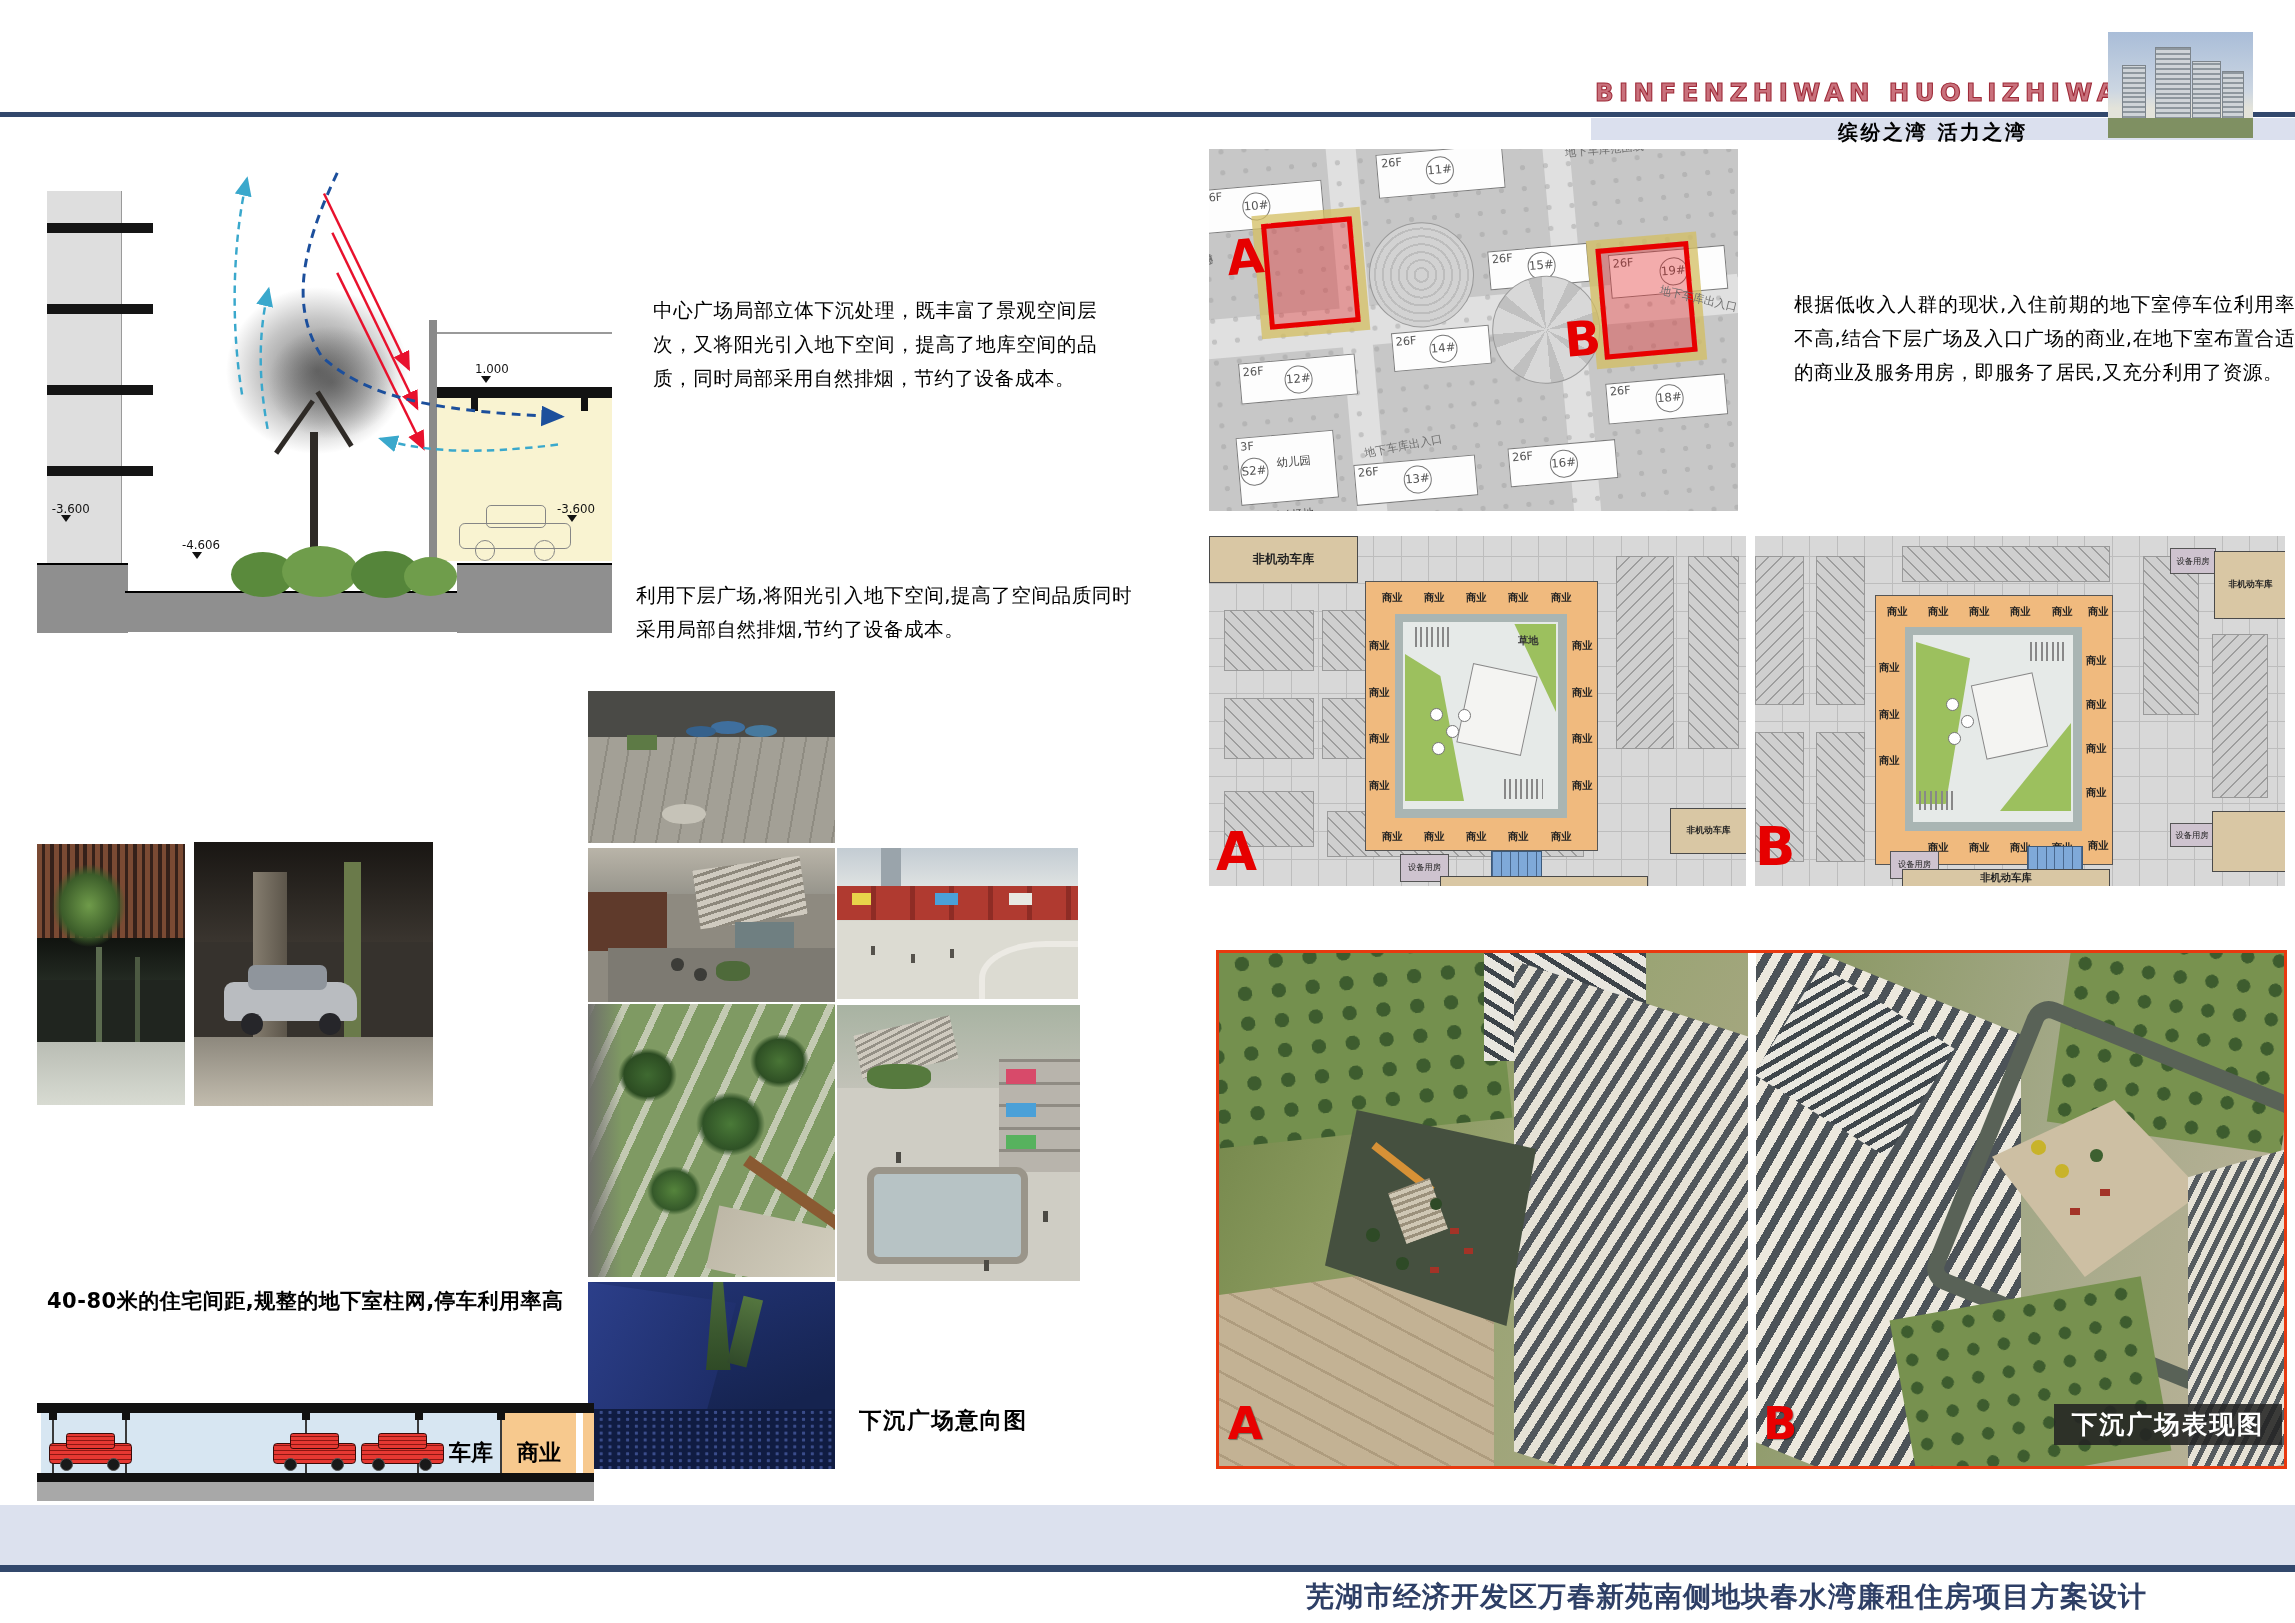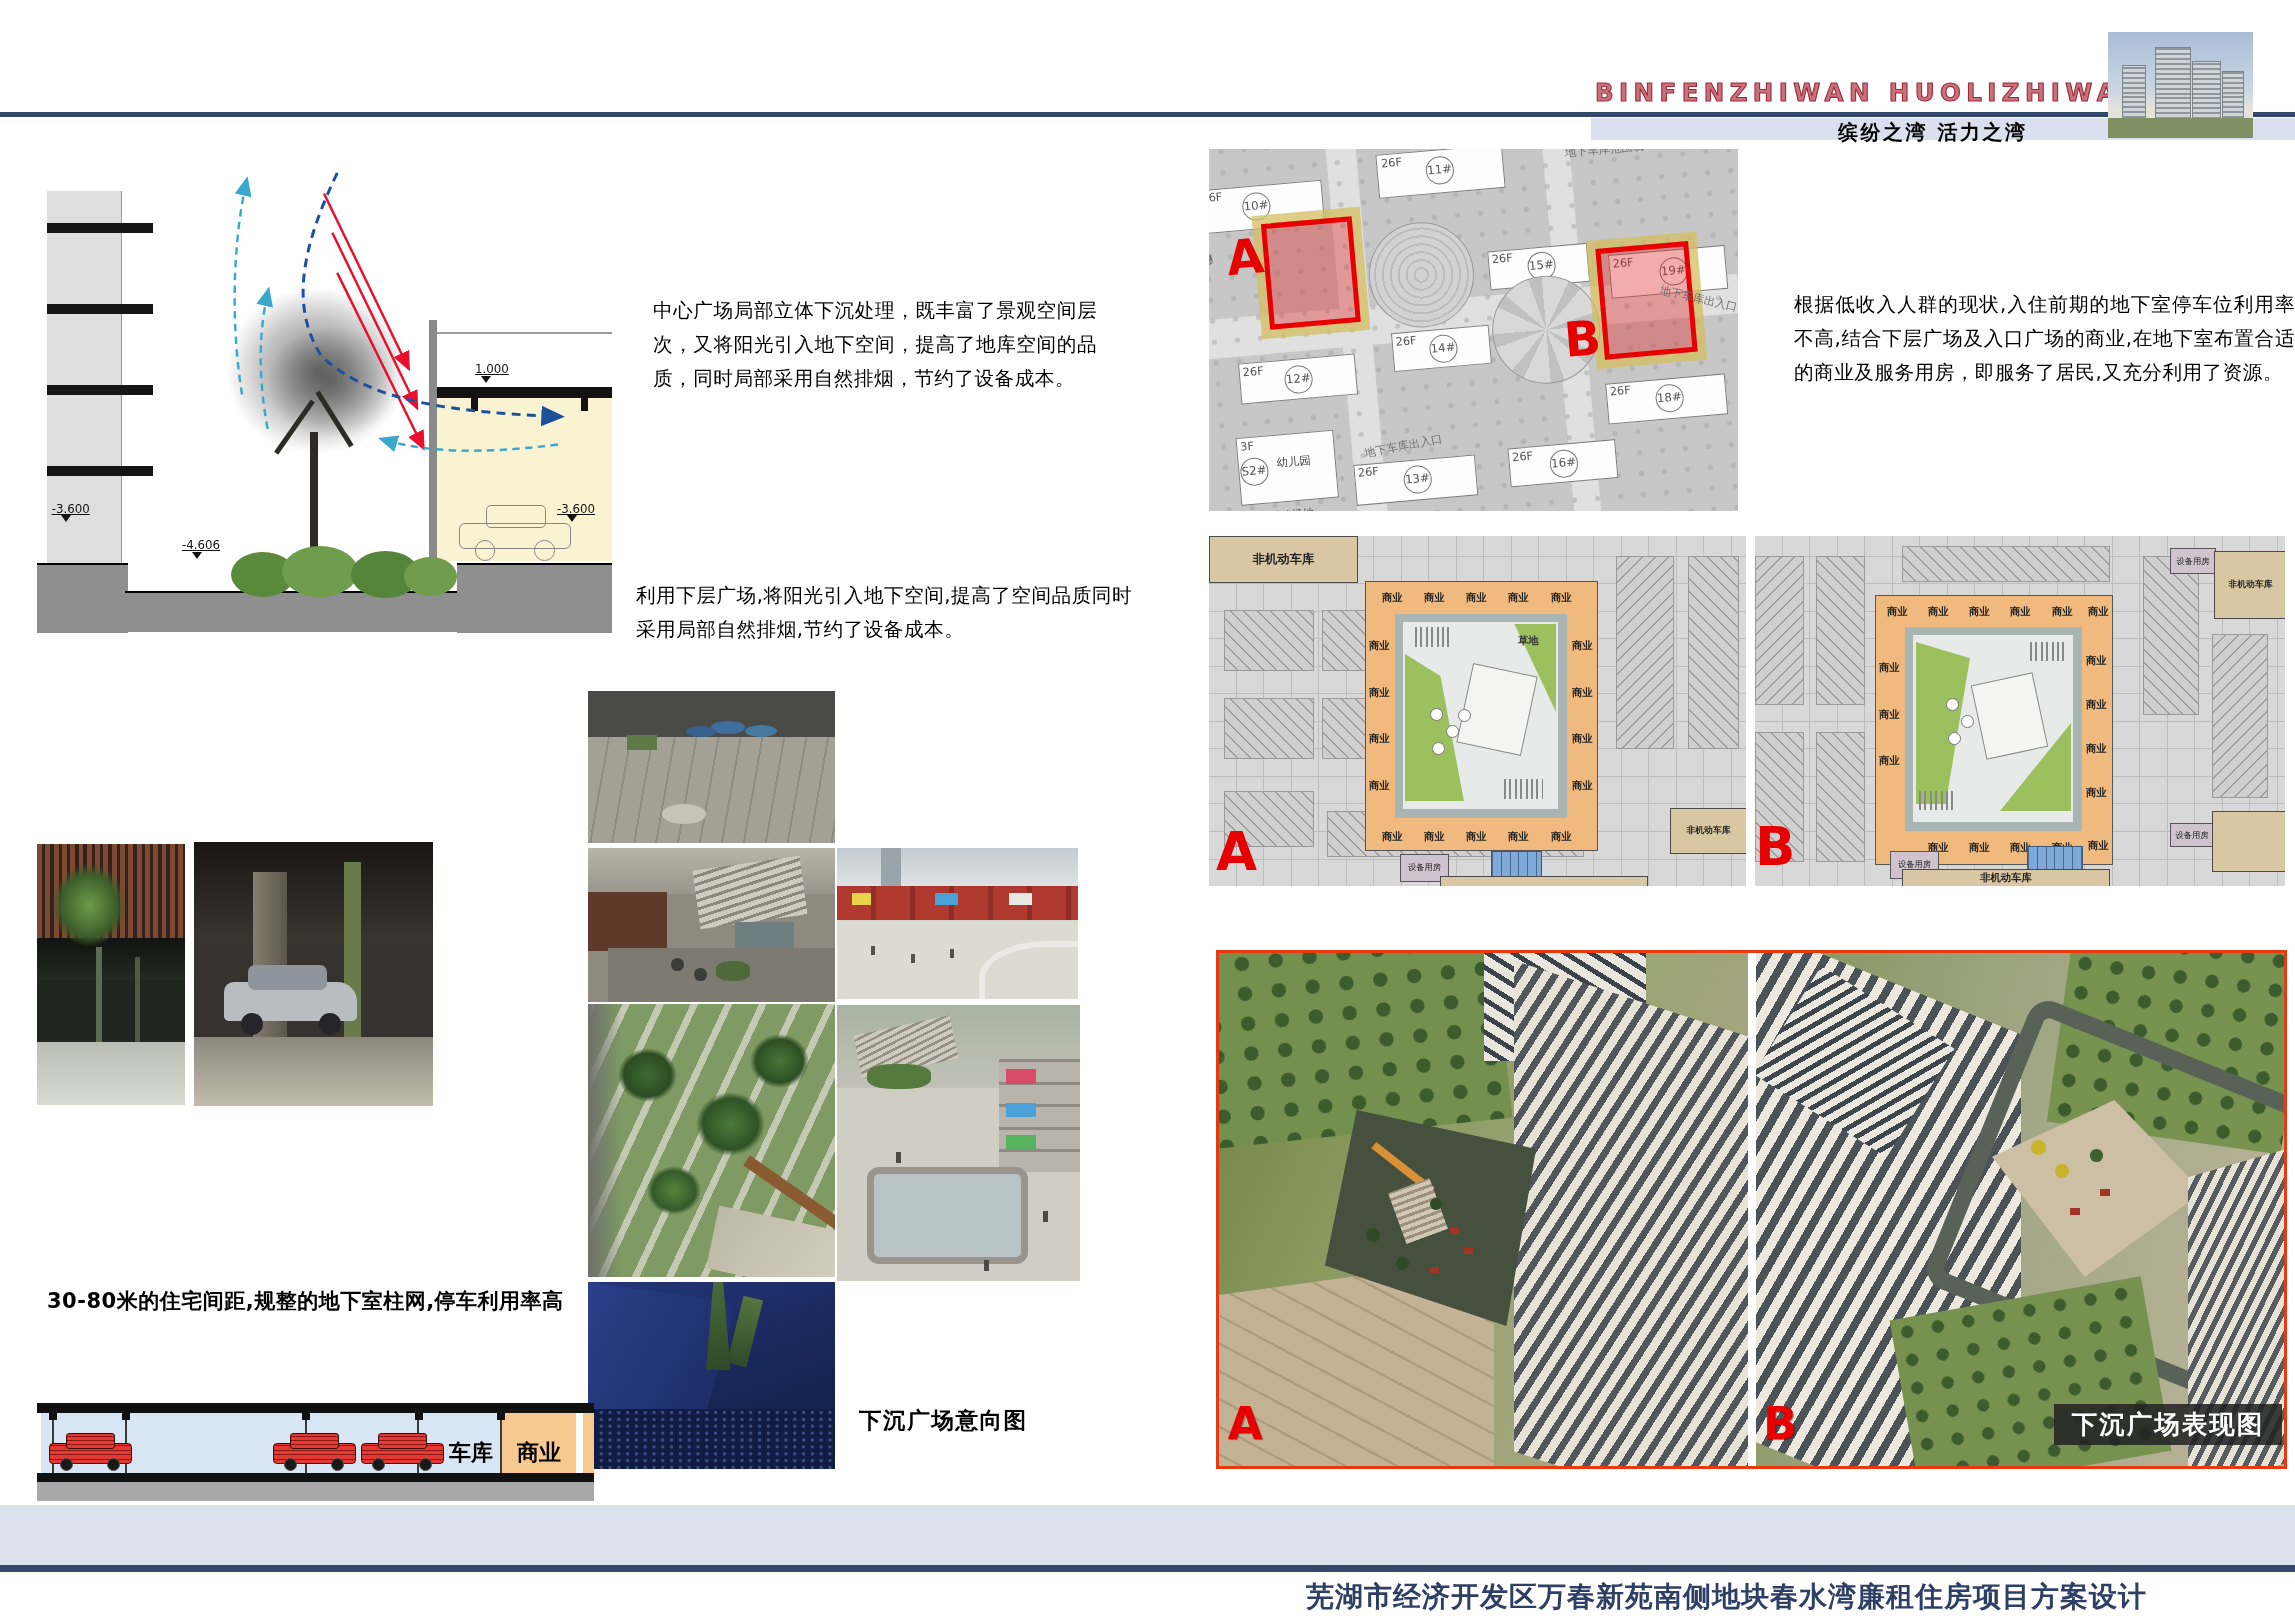--- a/index.html
+++ b/index.html
@@ -24,21 +24,21 @@
   .groof{left:400px;top:223px;width:175px;height:10.8px;background:#121212;}
   .ginterior{left:400px;top:234px;width:175px;height:163px;background:#f9f3d1;}
   .gstub{top:234px;width:6.9px;height:12.8px;background:#121212;}
   .ground{background:#8f8f8f;border-top:2.5px solid #000;}
   .canopy{left:189px;top:123px;width:182px;height:167px;border-radius:50%;
           background:radial-gradient(closest-side,rgba(60,60,60,.68),rgba(90,90,90,.35) 62%,rgba(120,120,120,0));}
   .canopy2{left:231px;top:162px;width:128px;height:113px;border-radius:50%;background:radial-gradient(closest-side,rgba(50,50,50,.5),rgba(100,100,100,0));}
   .trunk{left:273px;top:268px;width:7.9px;height:161px;background:#2e2a26;}
   .branch{width:4.9px;height:64px;background:#2e2a26;}
   .bush{border-radius:50%;}
-  .lvl{font-size:11.8px;color:#111;text-decoration:underline;white-space:nowrap;}
+  .lvl{font-size:11.8px;color:#111;white-space:nowrap;}
   .tri{width:0;height:0;border-left:5.4px solid transparent;border-right:5.4px solid transparent;border-top:7.9px solid #111;}
   .ocar{border:1.5px solid #868686;background:transparent;}
   
   .para{font-size:19.6px;line-height:34px;text-align:justify;color:#000;letter-spacing:0.5px;word-break:break-all;}
   
   #siteplan{left:1209px;top:149px;width:529px;height:362px;background:#c7c7c7;overflow:hidden;}
   #siteplan .rot{position:absolute;left:-29.5px;top:-29.5px;width:588px;height:421px;transform:rotate(-5deg);}
   .dots{position:absolute;inset:0;opacity:.45;background-image:radial-gradient(circle,#9f9f9f 2.5px,rgba(0,0,0,0) 2.9px);background-size:23px 21px;}
   .road{position:absolute;background:#e0e0e0;}
   .bfoot{position:absolute;background:#fdfdfd;border:1px solid #7d7d7d;}
@@ -438,21 +438,21 @@
     <div class="ph-layer" style="left:206px;top:206px;width:4.9px;height:10.8px;background:#4c4a44;"></div>
   </div>
 
   <div class="photo" style="left:588px;top:1282px;width:247px;height:187px;background:linear-gradient(160deg,#24367a,#15234f 70%);">
     <div class="ph-layer" style="left:0;top:0;width:60%;height:75%;background:linear-gradient(120deg,#2c3f8a,#1b2a62);clip-path:polygon(0 0,100% 15%,78% 100%,0 100%);"></div>
     <div class="ph-layer" style="left:118px;top:0;width:24.5px;height:88px;background:linear-gradient(#4a6a3a,#2f4a26);clip-path:polygon(30% 0,70% 0,100% 100%,0 100%);"></div>
     <div class="ph-layer" style="left:147px;top:14.7px;width:19.6px;height:69px;background:linear-gradient(#54763f,#30492a);transform:rotate(14deg);"></div>
     <div class="ph-layer" style="left:0;bottom:0;width:100%;height:32%;background-image:radial-gradient(circle,#3a4c8a 1.5px,rgba(0,0,0,0) 2px);background-size:8.8px 6.9px;background-color:#101c42;"></div>
   </div>
 
-  <div class="abs para" style="left:47px;top:1287px;width:545px;font-size:21px;font-weight:700;line-height:28.5px;">30-80米的住宅间距,规整的地下室柱网,停车利用率高</div>
+  <div class="abs para" style="left:47px;top:1287px;width:545px;font-size:21px;font-weight:700;line-height:28.5px;">40-80米的住宅间距,规整的地下室柱网,停车利用率高</div>
 
   <div id="gsec" class="abs">
     <div class="gs-slab" style="left:0;top:0;width:557px;height:9.8px;"></div>
     <div class="abs" style="left:3.9px;top:9.8px;width:461px;height:60px;background:#d7e6f2;"></div>
     <div class="abs" style="left:465px;top:9.8px;width:74px;height:60px;background:#f7c98e;"></div>
     <div class="abs" style="left:539px;top:9.8px;width:6.9px;height:60px;background:#ffffff;"></div>
     <div class="abs" style="left:546px;top:9.8px;width:11.3px;height:60px;background:#f7c98e;"></div>
     <div class="gs-col" style="left:14.7px;top:9.8px;height:60px;"></div>
     <div class="gs-cap" style="left:11.8px;top:9.8px;"></div>
     <div class="gs-col" style="left:88px;top:9.8px;height:60px;"></div>

